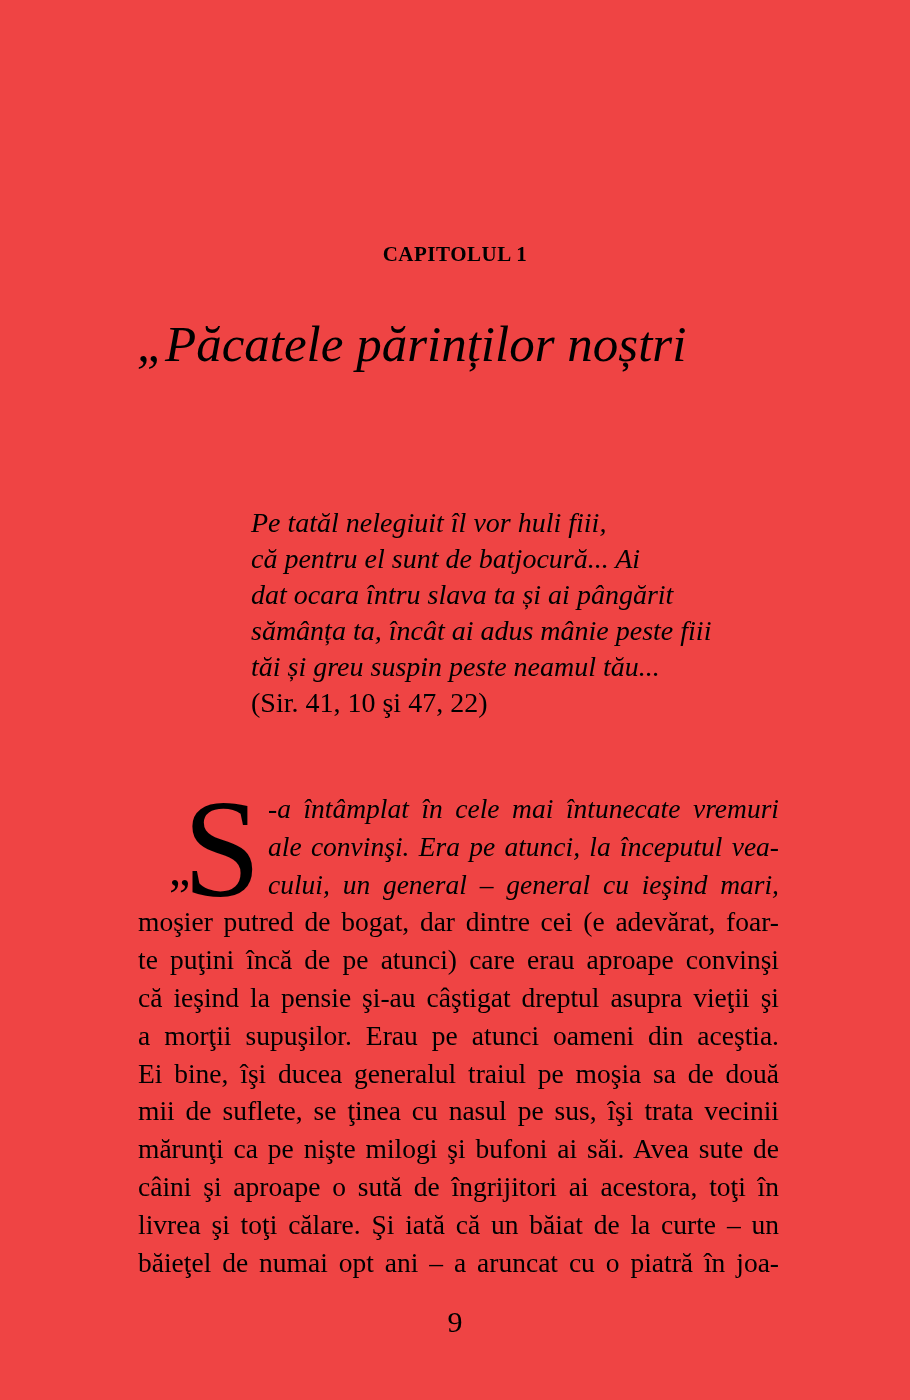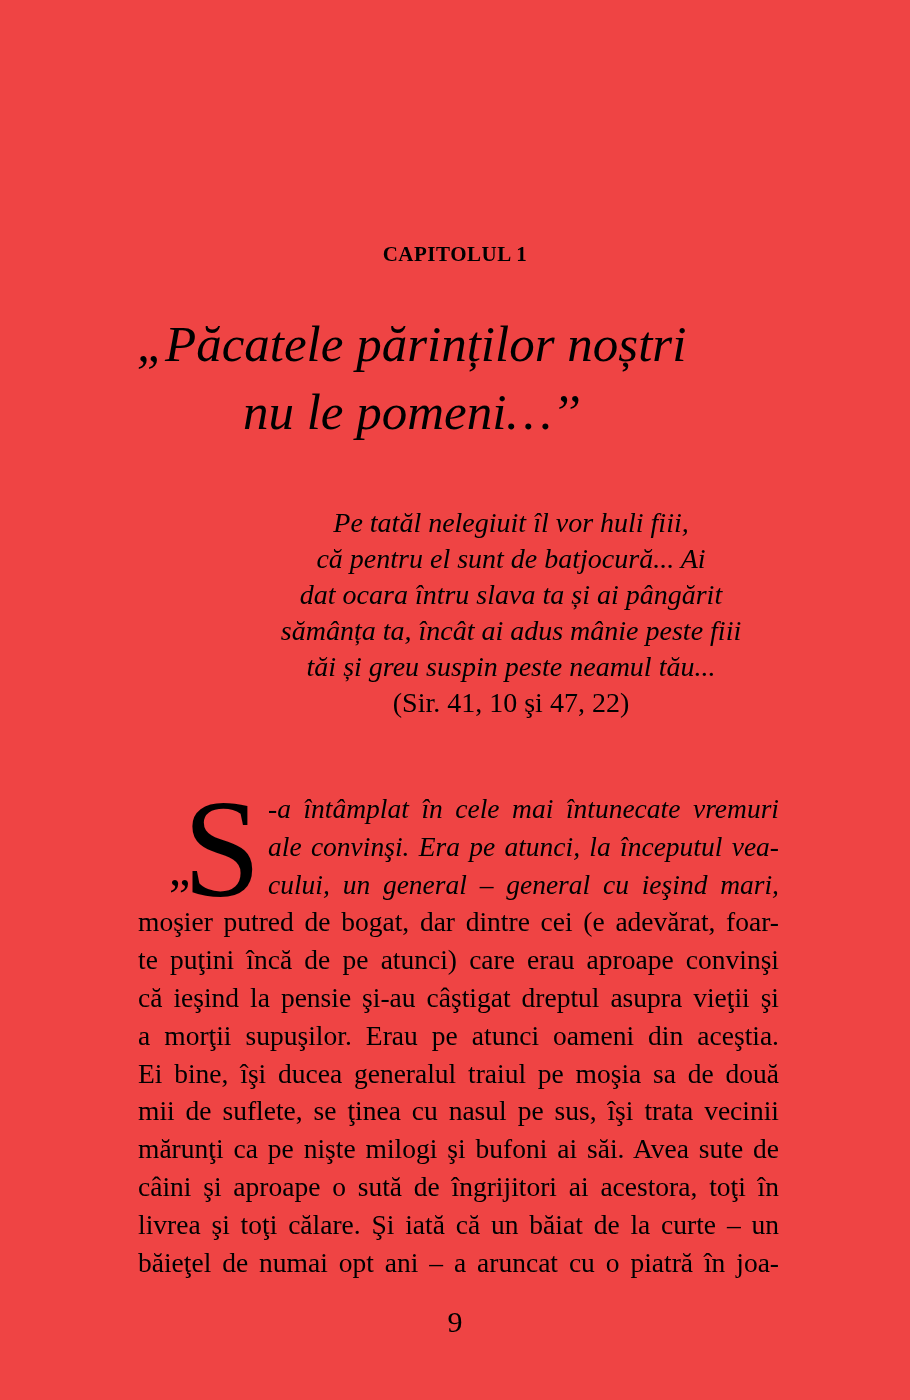--- a/index.html
+++ b/index.html
@@ -36,21 +36,21 @@
     font-size: 51px;
     font-style: italic;
     font-weight: normal;
     line-height: 68px;
   }
   .epigraph {
     position: absolute;
     top: 505px;
     right: 139px;
     width: 520px;
-    text-align: center;
+    text-align: left;
     font-size: 28px;
     font-style: italic;
     line-height: 36px;
   }
   .epigraph .roman {
     font-style: normal;
   }
   .body-block {
     position: absolute;
     top: 790px;
@@ -95,21 +95,20 @@
 </style>
 </head>
 <body>
 
 <div class="page">
 
   <div class="chapter-label">CAPITOLUL 1</div>
 
   <h1 class="title">
     <div class="title-line">„Păcatele părinților noștri</div>
-    <div class="title-line">nu le pomeni…’’</div>
   </h1>
 
   <div class="epigraph">
     <div class="epigraph-line">Pe tatăl nelegiuit îl vor huli fiii,</div>
     <div class="epigraph-line">că pentru el sunt de batjocură... Ai</div>
     <div class="epigraph-line">dat ocara întru slava ta și ai pângărit</div>
     <div class="epigraph-line">sămânța ta, încât ai adus mânie peste fiii</div>
     <div class="epigraph-line">tăi și greu suspin peste neamul tău...</div>
     <div class="epigraph-line roman">(Sir. 41, 10 şi 47, 22)</div>
   </div>

